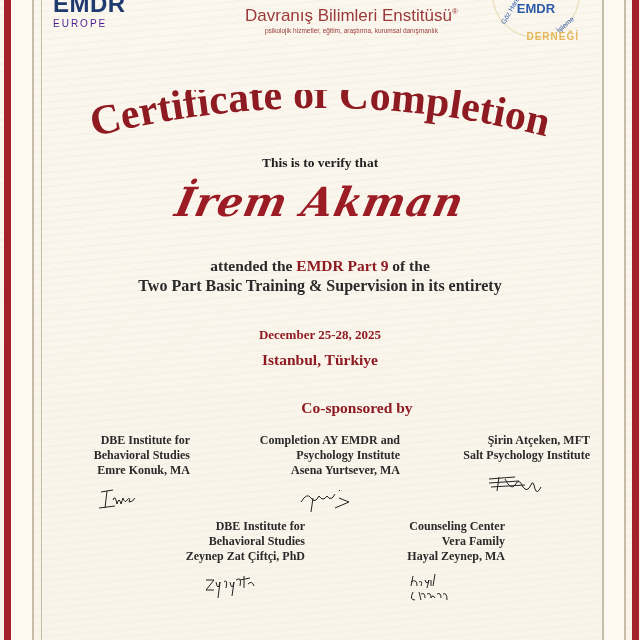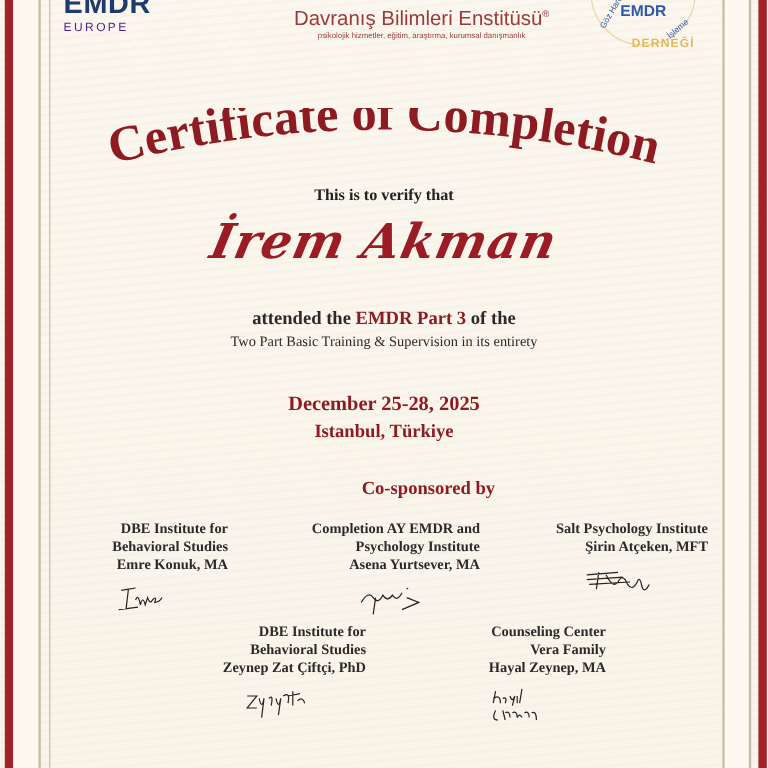--- a/index.html
+++ b/index.html
@@ -35,22 +35,22 @@
   .logo-derneg .ring { position:absolute; font-family:"Liberation Sans", sans-serif; font-size:7px; color:#2d5aa8; }
 
   .title { position:absolute; left:40px; width:560px; top:90px; height:80px; }
   .title svg { width:560px; height:80px; }
 
   .center { position:absolute; left:0; width:640px; text-align:center; }
   .verify { top:155px; font-size:13.5px; color:#222; font-family:"Liberation Serif", serif; font-weight:bold; }
   .name { top:178px; font-family:"DejaVu Serif", serif; font-style:italic; font-size:40px; color:#9b1c25; letter-spacing:1px; transform:skewX(-12deg); font-weight:bold; }
   .line1 { top:257px; font-family:"Liberation Serif", serif; font-weight:bold; font-size:15.5px; color:#2a2a2a; }
   .line1 .hl { color:#8e1b22; }
-  .line2 { top:277px; font-family:"Liberation Serif", serif; font-weight:normal; font-size:12px; color:#2a2a2a; }
-  .date { top:327px; font-family:"Liberation Serif", serif; font-weight:bold; font-size:17px; color:#8e1b22; }
+  .line2 { top:277px; font-family:"Liberation Serif", serif; font-weight:bold; font-size:16px; color:#2a2a2a; }
+  .date { top:327px; font-family:"Liberation Serif", serif; font-weight:bold; font-size:13px; color:#8e1b22; }
   .place { top:351px; font-family:"Liberation Serif", serif; font-weight:bold; font-size:15.5px; color:#8e1b22; }
   .cospons { top:399px; font-family:"Liberation Serif", serif; font-weight:bold; font-size:15.5px; color:#8e1b22;padding-left:37px; }
 
   .sponsor { position:absolute; text-align:right; font-family:"Liberation Serif", serif; font-weight:bold; font-size:12px; color:#2a2a2a; line-height:15px; }
   .sponsor .sig { display:block; margin:8px auto 0; }
 </style>
 </head>
 <body>
 
 <div class="paper"></div>
@@ -90,21 +90,21 @@
     <text font-family="Liberation Serif, serif" font-weight="bold" font-size="42" fill="#8e1b22" text-anchor="middle">
       <textPath href="#arc" startOffset="50%">Certificate of Completion</textPath>
     </text>
   </svg>
 </div>
 
 <div class="center verify">This is to verify that</div>
 <div class="center name">İrem Akman</div>
 
 <div class="center line1">
-  <span>attended the </span><span class="hl">EMDR Part 3</span><span> of the</span>
+  <span>attended the </span><span class="hl">EMDR Part 9</span><span> of the</span>
 </div>
 <div class="center line2">Two Part Basic Training &amp; Supervision in its entirety</div>
 
 <div class="center date">December 25-28, 2025</div>
 <div class="center place">Istanbul, Türkiye</div>
 <div class="center cospons">Co-sponsored by</div>
 
 <div class="sponsor" style="left:50px;width:140px;top:433px;">
   <div>DBE Institute for</div>
   <div>Behavioral Studies</div>
@@ -117,22 +117,22 @@
 <div class="sponsor" style="left:250px;width:150px;top:433px;">
   <div>Completion AY  EMDR and</div>
   <div>Psychology Institute</div>
   <div>Asena Yurtsever, MA</div>
   <svg class="sig" width="60" height="28" viewBox="0 0 60 28">
     <path d="M6 16 Q12 6 16 12 Q20 18 24 10 Q28 16 32 10 Q36 16 40 8 M44 4 L45 5 M44 12 L54 16 L40 22 M18 12 L16 26" fill="none" stroke="#222" stroke-width="1"></path>
   </svg>
 </div>
 
 <div class="sponsor" style="left:440px;width:150px;top:433px;">
+  <div>Şirin Atçeken, MFT</div>
   <div>Salt Psychology Institute</div>
-  <div>Şirin Atçeken, MFT</div>
   <svg class="sig" width="60" height="28" viewBox="0 0 60 28">
     <path d="M4 8 L30 6 M4 12 L34 10 M6 16 L40 14 M14 6 L12 20 M20 8 Q26 20 30 14 Q34 6 38 16 Q42 22 46 14 Q48 8 50 18 Q52 24 56 16" fill="none" stroke="#222" stroke-width="1"></path>
   </svg>
 </div>
 
 <div class="sponsor" style="left:155px;width:150px;top:519px;">
   <div>DBE Institute for</div>
   <div>Behavioral Studies</div>
   <div>Zeynep Zat Çiftçi, PhD</div>
   <svg class="sig" width="56" height="30" viewBox="0 0 56 30">

